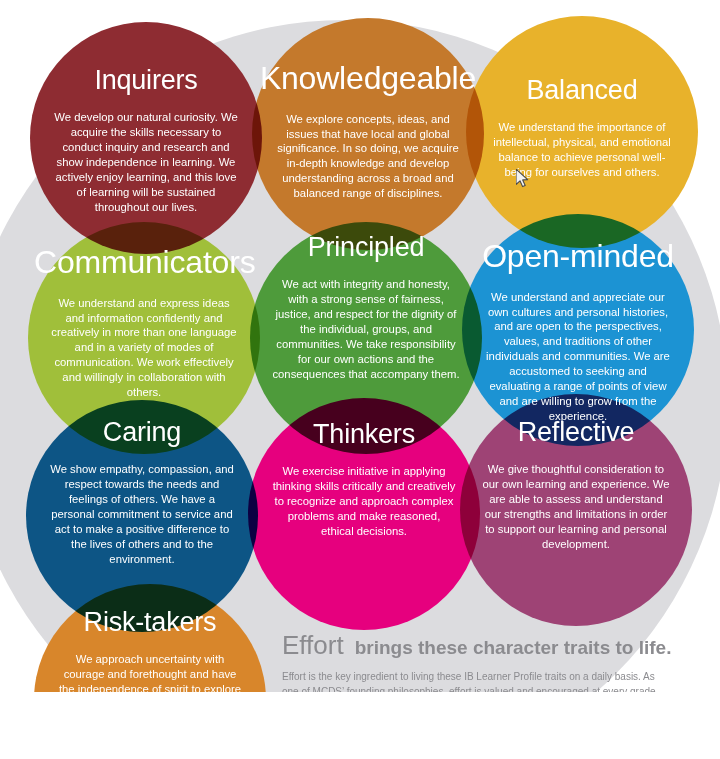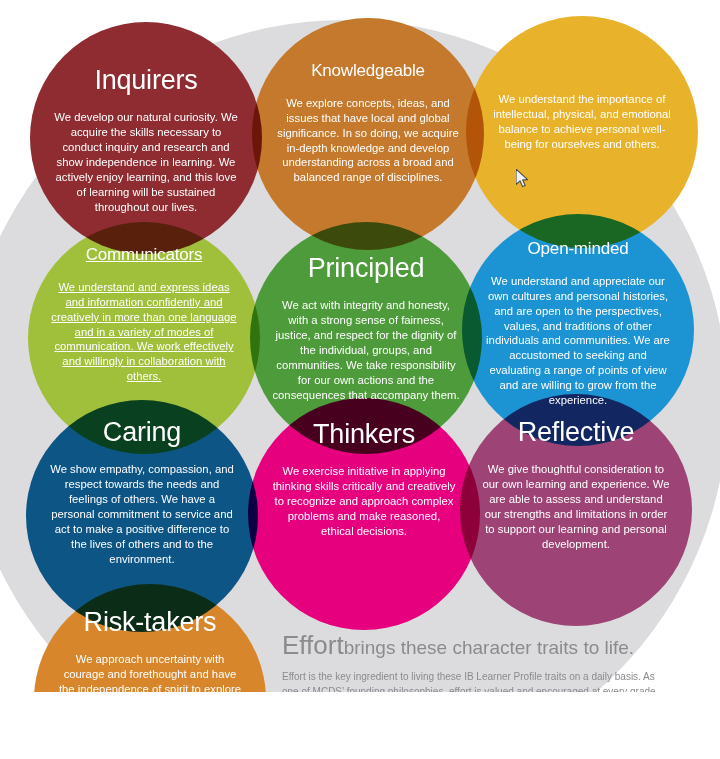--- a/index.html
+++ b/index.html
@@ -58,21 +58,21 @@
     font-weight: 400;
     font-size: 27px;
     line-height: 1.05;
     letter-spacing: -0.2px;
   }
   .card p {
     margin: 16px;
     font-size: 11.3px;
     line-height: 1.32;
   }
-  .card.wide h2 { font-size: 17px; }
+  .card.wide h2 { font-size: 32px; }
 
   
   #b-inquirers      { left:  30px; top:  22px; background:#8E2C32; }
   #b-knowledgeable  { left: 252px; top:  18px; background:#C4792C; }
   #b-balanced       { left: 466px; top:  16px; background:#E8B22B; }
 
   #b-communicators  { left:  28px; top: 222px; background:#A0BF3A; }
   #b-principled     { left: 250px; top: 222px; background:#4E9B3B; }
   #b-openminded     { left: 462px; top: 214px; background:#1C93D3; }
 
@@ -80,22 +80,22 @@
   #b-thinkers       { left: 248px; top: 398px; background:#E6007E; }
   #b-reflective     { left: 460px; top: 394px; background:#9E4375; }
 
   #b-risktakers     { left:  34px; top: 584px; background:#D8862B; }
 
   
   #t-inquirers      { left:  30px; top:  66px; }
   #t-knowledgeable  { left: 252px; top:  62px; }
   #t-balanced       { left: 466px; top:  76px; }
 
-  #t-communicators  { left:  28px; top: 246px; text-decoration: underline; }
-  #t-principled     { left: 250px; top: 254px; }
+  #t-communicators  { left:  28px; top: 246px; }
+  #t-principled     { left: 250px; top: 233px; }
   #t-openminded     { left: 462px; top: 240px; }
 
   #t-caring         { left:  26px; top: 418px; }
   #t-thinkers       { left: 248px; top: 420px; }
   #t-reflective     { left: 460px; top: 418px; }
 
   #t-risktakers     { left:  34px; top: 608px; }
 
   
   #effort {
@@ -109,22 +109,22 @@
     color: #8b8b8f;
   }
   #effort .effort-word {
     font-size: 26px;
     font-weight: 400;
     letter-spacing: 0px;
     vertical-align: baseline;
   }
   #effort .effort-tag {
     font-size: 19px;
-    font-weight: 400;
-    margin-left: 0;
+    font-weight: 700;
+    margin-left: 11px;
   }
   #effort .effort-body {
     margin-top: 9px;
     font-size: 10px;
     line-height: 1.45;
     color: #8b8b8f;
     max-width: 375px;
   }
 
   
@@ -163,20 +163,21 @@
       <h2>Inquirers</h2>
       <p>We develop our natural curiosity. We acquire the skills necessary to conduct inquiry and research and show independence in learning. We actively enjoy learning, and this love of learning will be sustained throughout our lives.</p>
     </div>
 
     <div class="card wide" id="t-knowledgeable">
       <h2>Knowledgeable</h2>
       <p>We explore concepts, ideas, and issues that have local and global significance. In so doing, we acquire in-depth knowledge and develop understanding across a broad and balanced range of disciplines.</p>
     </div>
 
     <div class="card" id="t-balanced">
+      <h2>Balanced</h2>
       <p>We understand the importance of intellectual, physical, and emotional balance to achieve personal well-being for ourselves and others.</p>
     </div>
 
     <div class="card wide" id="t-communicators">
       <h2>Communicators</h2>
       <p>We understand and express ideas and information confidently and creatively in more than one language and in a variety of modes of communication. We work effectively and willingly in collaboration with others.</p>
     </div>
 
     <div class="card" id="t-principled">
       <h2>Principled</h2>

